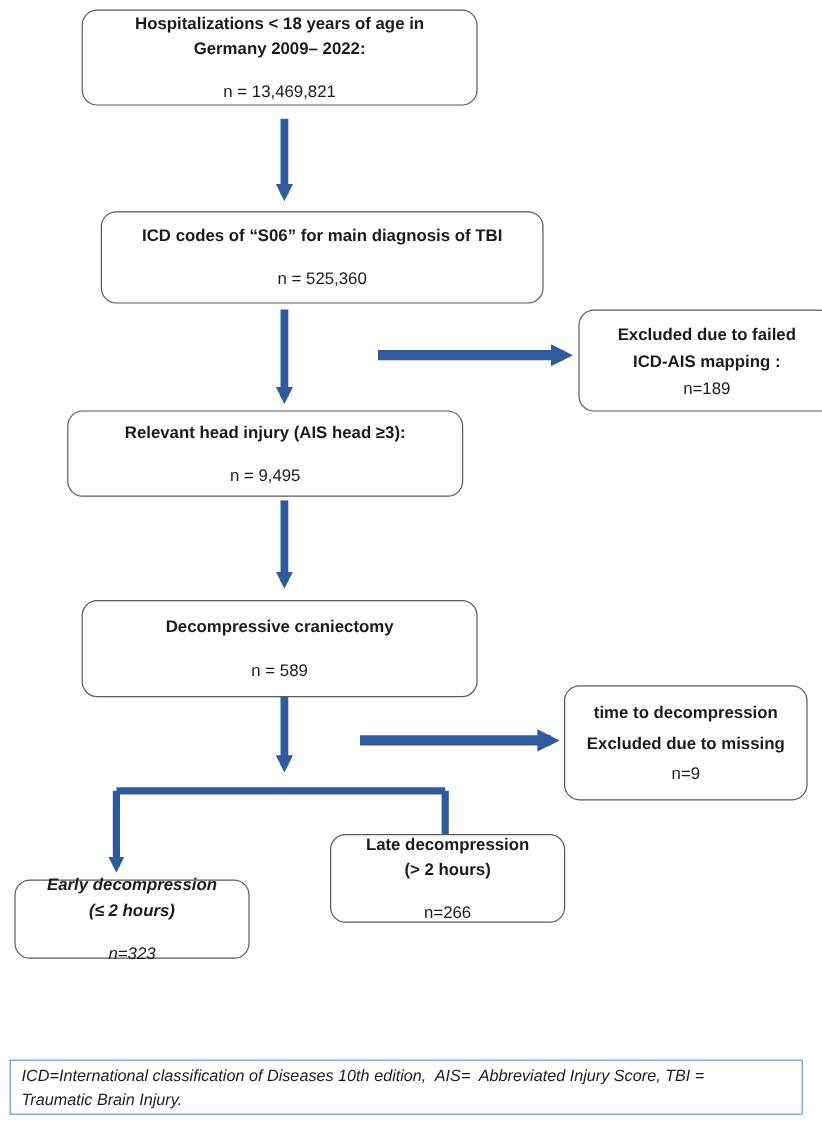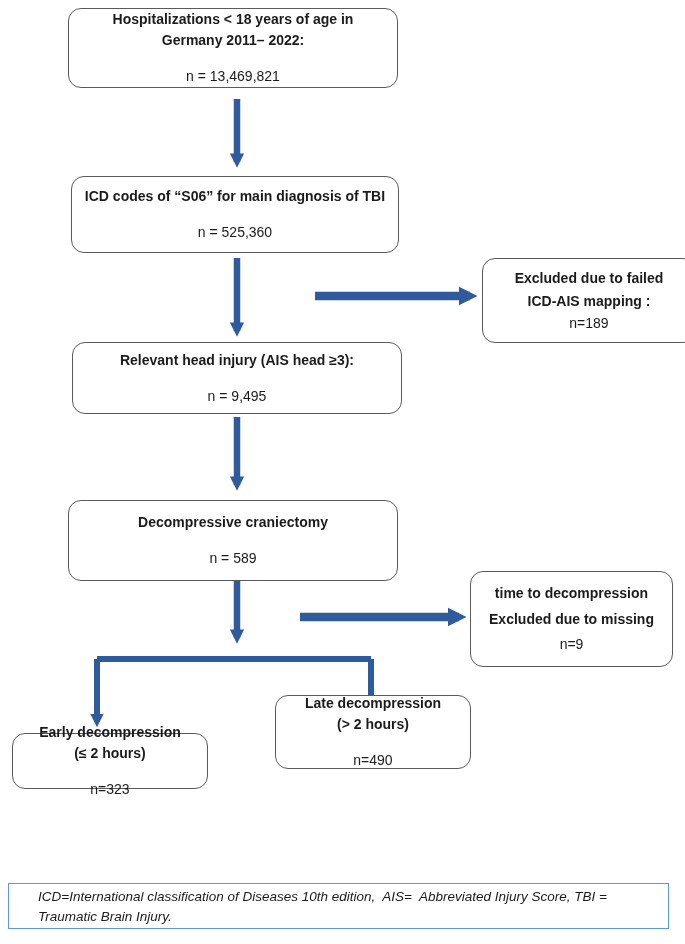--- a/index.html
+++ b/index.html
@@ -60,21 +60,21 @@
     position: absolute;
     left: 8px; top: 883px;
     width: 661px; height: 46px;
     border: 1.5px solid var(--footer-border);
     background: #ffffff;
     font-style: italic;
     font-size: 13.5px;
     line-height: 1.5;
     padding: 3px 9px;
   }
-  .footnote .fline { white-space: pre; margin-left: 20px; }
+  .footnote .fline { white-space: pre; }
 </style>
 </head>
 <body>
 
 <div class="canvas">
 
   <svg class="arrows" viewBox="0 0 685 944" xmlns="http://www.w3.org/2000/svg">
     <defs>
       <marker id="ah" viewBox="0 0 3 3" markerWidth="2.2" markerHeight="2.6" refX="1.8" refY="1.5" orient="auto">
         <path d="M0,0 L3,1.5 L0,3 Z" style="fill: var(--arrow); stroke: none;"></path>
@@ -86,61 +86,61 @@
     <line x1="237" y1="417" x2="237" y2="485" stroke-width="6.5" marker-end="url(#ah)"></line>
     <line x1="237" y1="574" x2="237" y2="638" stroke-width="6.5" marker-end="url(#ah)"></line>
     <line x1="300" y1="617" x2="459" y2="617" stroke-width="8.5" marker-end="url(#ah)"></line>
     <line x1="97" y1="659" x2="371" y2="659" stroke-width="6"></line>
     <line x1="97" y1="659" x2="97" y2="722" stroke-width="6" marker-end="url(#ah)"></line>
     <line x1="371" y1="659" x2="371" y2="722" stroke-width="6" marker-end="url(#ah)"></line>
   </svg>
 
   <div class="fbox" style="left:68px; top:8px; width:330px; height:80px;">
     <div class="t">Hospitalizations &lt; 18 years of age in</div>
-    <div class="t">Germany 2011– 2022:</div>
+    <div class="t">Germany 2009– 2022:</div>
     <div class="n">n = 13,469,821</div>
   </div>
 
-  <div class="fbox" style="left:71px; top:176px; width:328px; height:77px;">
+  <div class="fbox" style="left:84px; top:176px; width:369px; height:77px;">
     <div class="t">ICD codes of “S06” for main diagnosis of TBI</div>
     <div class="n">n = 525,360</div>
   </div>
 
   <div class="fbox spread" style="left:482px; top:258px; width:214px; height:85px;">
     <div class="t">Excluded due to failed</div>
     <div class="t">ICD-AIS mapping :</div>
     <div class="n">n=189</div>
   </div>
 
-  <div class="fbox" style="left:72px; top:342px; width:330px; height:72px;">
+  <div class="fbox" style="left:56px; top:342px; width:330px; height:72px;">
     <div class="t">Relevant head injury (AIS head ≥3):</div>
     <div class="n">n = 9,495</div>
   </div>
 
   <div class="fbox" style="left:68px; top:500px; width:330px; height:81px;">
     <div class="t">Decompressive craniectomy</div>
     <div class="n">n = 589</div>
   </div>
 
   <div class="fbox spread" style="left:470px; top:571px; width:203px; height:96px;">
     <div class="t">time to decompression</div>
     <div class="t">Excluded due to missing</div>
     <div class="n">n=9</div>
   </div>
 
-  <div class="fbox" style="left:12px; top:733px; width:196px; height:56px;">
+  <div class="fbox" style="left:12px; top:733px; width:196px; height:66px;font-style:italic;">
     <div class="t">Early decompression</div>
     <div class="t">(≤ 2 hours)</div>
     <div class="n">n=323</div>
   </div>
 
   <div class="fbox" style="left:275px; top:695px; width:196px; height:74px;">
     <div class="t">Late decompression</div>
     <div class="t">(&gt;  2 hours)</div>
-    <div class="n">n=490</div>
+    <div class="n">n=266</div>
   </div>
 
   <div class="footnote">
     <div class="fline">ICD=International classification of Diseases 10th edition,  AIS=  Abbreviated Injury Score, TBI =</div>
     <div class="fline">Traumatic Brain Injury.</div>
   </div>
 
 </div>
 
 </body></html>

